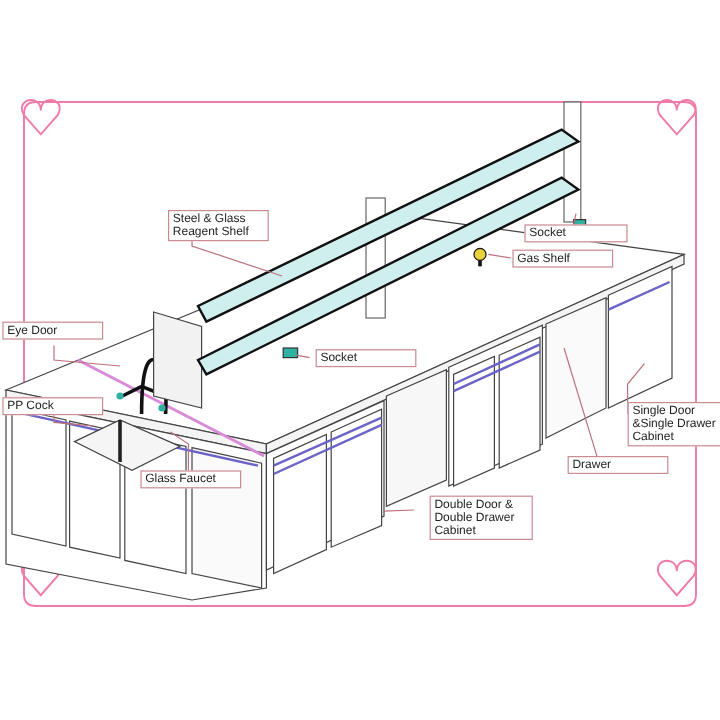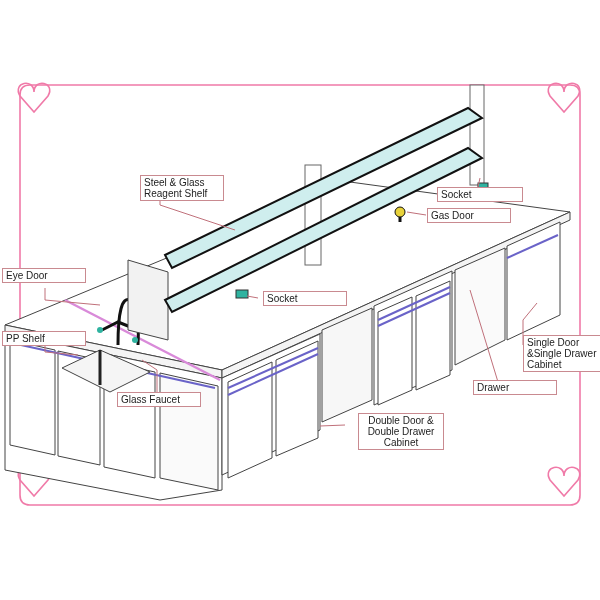--- a/index.html
+++ b/index.html
@@ -106,25 +106,25 @@
     <path d="M157 392 L157 370 L142 360"></path>
     <path d="M345 425 L320 426"></path>
     <path d="M523 345 L523 320 L537 303"></path>
     <path d="M498 382 L470 290"></path>
   </g>
 </svg>
 
 <div class="lbl" style="left:140px;top:175px;width:84px;">Steel &amp; Glass
 Reagent Shelf</div>
 <div class="lbl" style="left:437px;top:187px;width:86px;">Socket</div>
-<div class="lbl" style="left:427px;top:208px;width:84px;">Gas Door</div>
+<div class="lbl" style="left:427px;top:208px;width:84px;">Gas Shelf</div>
 <div class="lbl" style="left:2px;top:268px;width:84px;">Eye Door</div>
 <div class="lbl" style="left:263px;top:291px;width:84px;">Socket</div>
-<div class="lbl" style="left:2px;top:331px;width:84px;">PP Shelf</div>
+<div class="lbl" style="left:2px;top:331px;width:84px;">PP Cock</div>
 <div class="lbl" style="left:117px;top:392px;width:84px;">Glass Faucet</div>
-<div class="lbl" style="left:358px;top:413px;width:86px;text-align:center;">Double Door &amp;
+<div class="lbl" style="left:358px;top:413px;width:86px;">Double Door &amp;
 Double Drawer
 Cabinet</div>
 <div class="lbl" style="left:523px;top:335px;width:78px;">Single Door
 &amp;Single Drawer
 Cabinet</div>
 <div class="lbl" style="left:473px;top:380px;width:84px;">Drawer</div>
 </div>
 
 </body></html>

